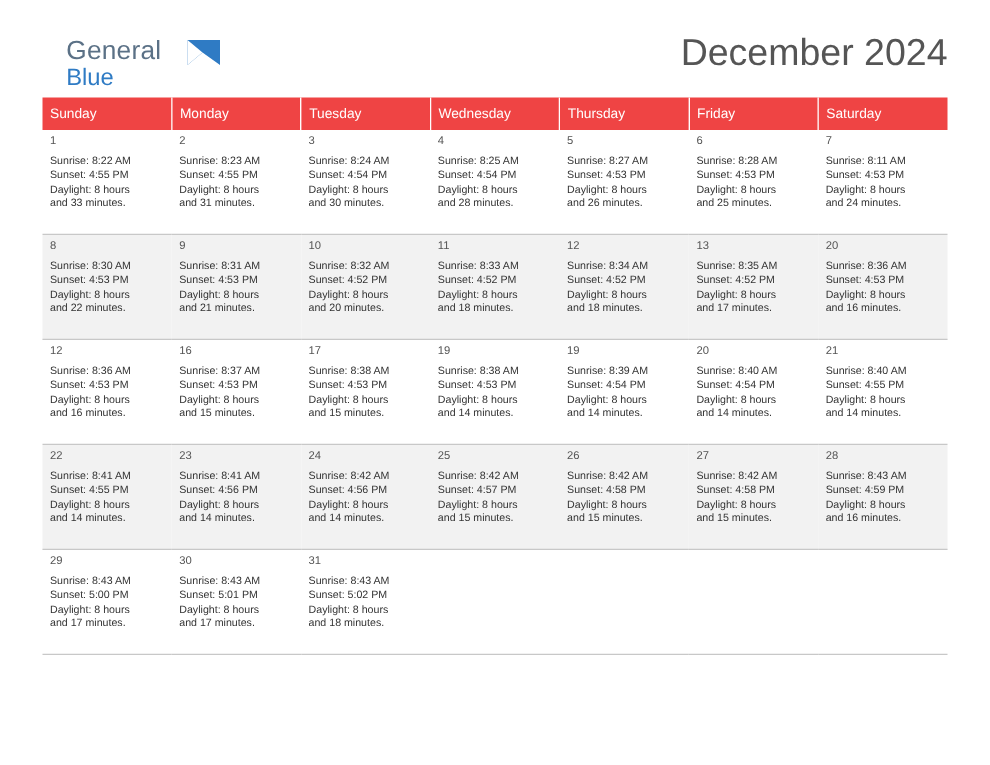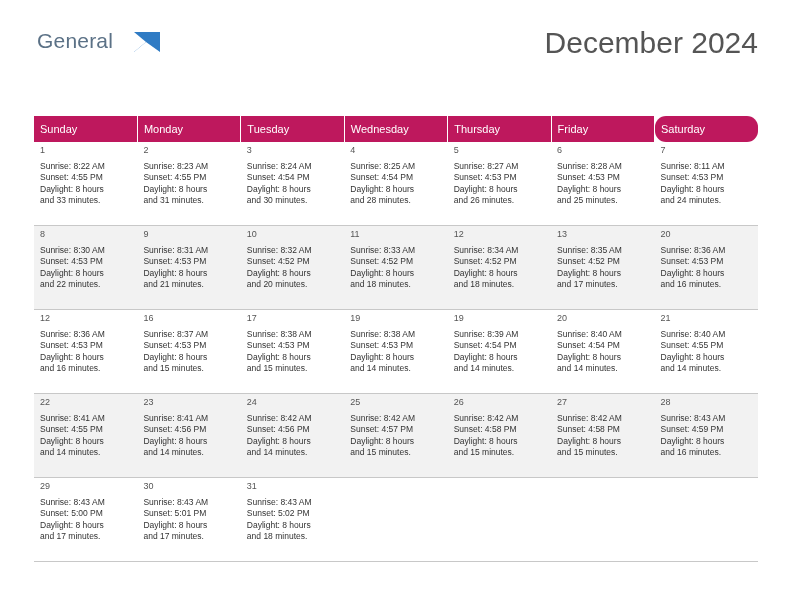--- a/index.html
+++ b/index.html
@@ -17,21 +17,22 @@
   .page {
     position: relative;
     width: 792px;
     height: 612px;
     box-sizing: border-box;
     padding: 0 34px;
   }
   
   .header {
     position: relative;
-    height: 116px;
+    height: 78px;
+    margin-left: 16px;
   }
   .logo {
     position: absolute;
     left: 3px;
     top: 30px;
     width: 200px;
     height: 56px;
   }
   .logo-general {
     font-size: 21px;
@@ -70,32 +71,31 @@
     margin-top: 6px;
     line-height: 16px;
   }
   
   table.calendar {
     border-collapse: collapse;
     width: 724px;
     table-layout: fixed;
   }
   table.calendar th {
-    background: #be185d;
+    background: #ef4444;
     color: #ffffff;
     font-size: 11px;
     font-weight: normal;
     text-align: left;
     padding: 5px 0 5px 6px;
     border-right: 1px solid #ffffff;
     height: 16px;
   }
   table.calendar th:last-child {
     border-right: none;
-    border-radius: 11px;
   }
   table.calendar td {
     vertical-align: top;
     height: 76px;
     padding: 3px 0 4px 6px;
     border-bottom: 1px solid #c8c8c8;
     font-size: 8.5px;
     line-height: 11.6px;
     color: #333333;
   }
@@ -117,20 +117,21 @@
   }
 </style>
 </head>
 <body>
 
 <div class="page">
 
   <div class="header">
     <div class="logo">
       <div class="logo-general">General</div>
+      <div class="logo-blue">Blue</div>
       <svg class="logo-flag" viewBox="0 0 30 26">
         <path d="M2 2 L28 2 L28 22 L14 12 L2 22 Z" fill="#2f7bc4"></path>
         <path d="M2 2 L14 12 L2 22 Z" fill="#ffffff"></path>
       </svg>
     </div>
     <div class="title-block">
       <div class="month-title">December 2024</div>
     </div>
   </div>
 

